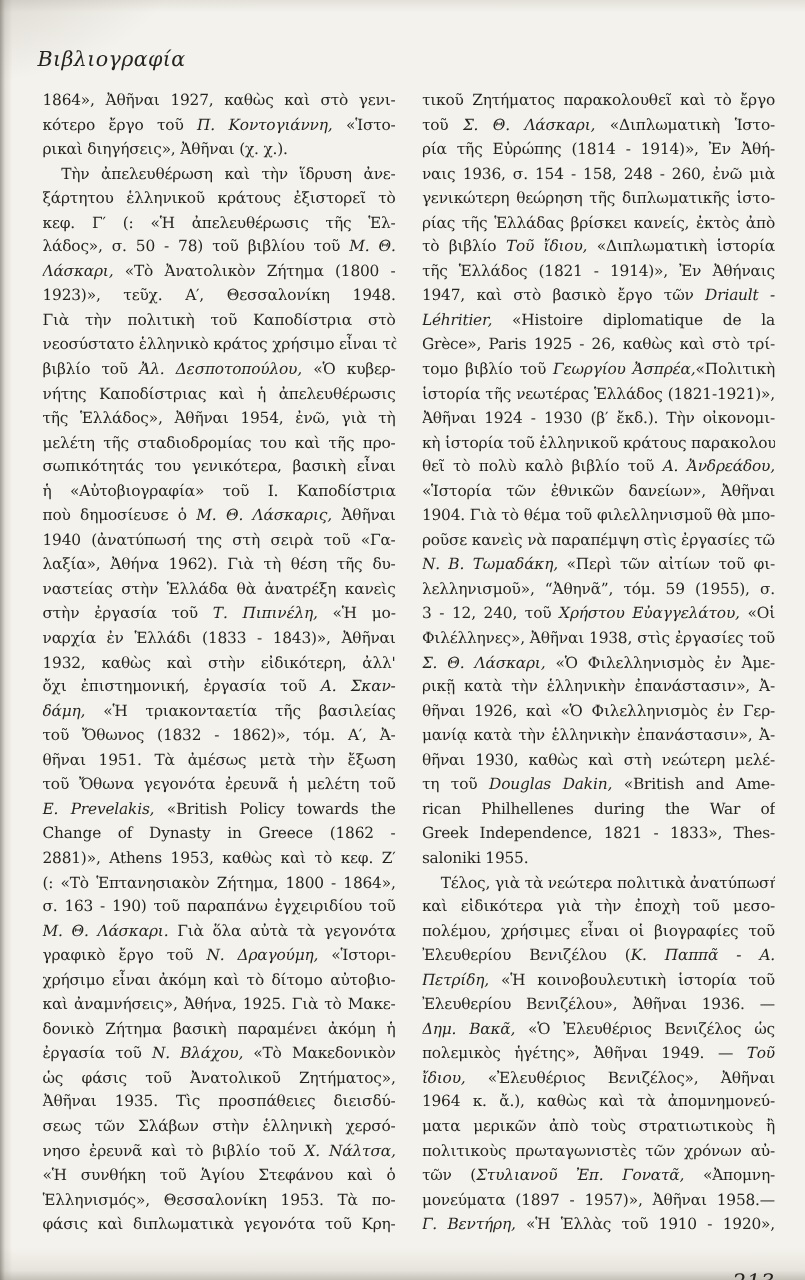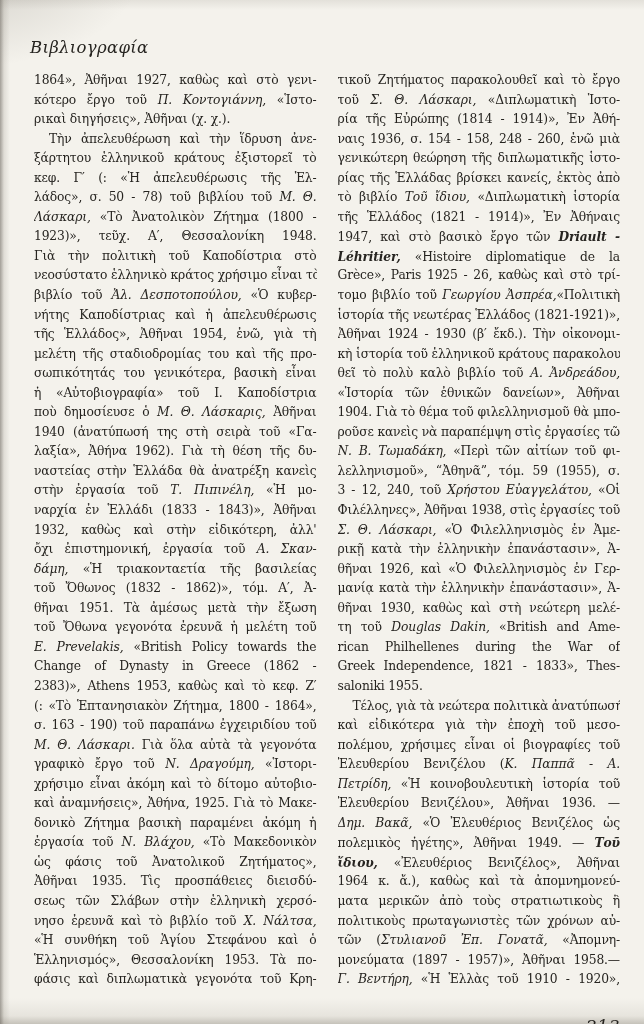--- a/index.html
+++ b/index.html
@@ -50,21 +50,21 @@
     font-size: 12.3px;
     letter-spacing: -0.15px;
     white-space: nowrap;
     text-align: justify;
     text-align-last: justify;
     overflow: hidden;
   }
   .line.ind { text-indent: 15px; }
   .line.end { text-align-last: left; white-space: normal; }
   .it { font-style: italic; }
-  .bd { font-weight: bold; }
+  .bd { font-weight: normal; }
   .page-number {
     position: absolute;
     right: 24px; top: 984px;
     font-size: 17px;
     font-weight: normal;
     font-style: italic;
     letter-spacing: 0.5px;
     margin-top: 32px;
   }
 </style>
@@ -99,21 +99,21 @@
         <div class="line"><span>στὴν ἐργασία τοῦ </span><span class="it">Τ. Πιπινέλη,</span><span> «Ἡ μο-</span></div>
         <div class="line"><span>ναρχία ἐν Ἑλλάδι (1833 - 1843)», Ἀθῆναι</span></div>
         <div class="line"><span>1932, καθὼς καὶ στὴν εἰδικότερη, ἀλλ'</span></div>
         <div class="line"><span>ὄχι ἐπιστημονική, ἐργασία τοῦ </span><span class="it">Α. Σκαν-</span></div>
         <div class="line"><span class="it">δάμη,</span><span> «Ἡ τριακονταετία τῆς βασιλείας</span></div>
         <div class="line"><span>τοῦ Ὄθωνος (1832 - 1862)», τόμ. Α′, Ἀ-</span></div>
         <div class="line"><span>θῆναι 1951. Τὰ ἀμέσως μετὰ τὴν ἔξωση</span></div>
         <div class="line"><span>τοῦ Ὄθωνα γεγονότα ἐρευνᾶ ἡ μελέτη τοῦ</span></div>
         <div class="line"><span class="it">E. Prevelakis,</span><span> «British Policy towards the</span></div>
         <div class="line"><span>Change of Dynasty in Greece (1862 -</span></div>
-        <div class="line"><span>2383)», Athens 1953, καθὼς καὶ τὸ κεφ. Ζ′</span></div>
+        <div class="line"><span>2881)», Athens 1953, καθὼς καὶ τὸ κεφ. Ζ′</span></div>
         <div class="line"><span>(: «Τὸ Ἑπτανησιακὸν Ζήτημα, 1800 - 1864»,</span></div>
         <div class="line"><span>σ. 163 - 190) τοῦ παραπάνω ἐγχειριδίου τοῦ</span></div>
         <div class="line"><span class="it">Μ. Θ. Λάσκαρι.</span><span> Γιὰ ὅλα αὐτὰ τὰ γεγονότα</span></div>
         <div class="line"><span>γραφικὸ ἔργο τοῦ </span><span class="it">Ν. Δραγούμη,</span><span> «Ἱστορι-</span></div>
         <div class="line"><span>χρήσιμο εἶναι ἀκόμη καὶ τὸ δίτομο αὐτοβιο-</span></div>
         <div class="line"><span>καὶ ἀναμνήσεις», Ἀθήνα, 1925. Γιὰ τὸ Μακε-</span></div>
         <div class="line"><span>δονικὸ Ζήτημα βασικὴ παραμένει ἀκόμη ἡ</span></div>
         <div class="line"><span>ἐργασία τοῦ </span><span class="it">Ν. Βλάχου,</span><span> «Τὸ Μακεδονικὸν</span></div>
         <div class="line"><span>ὡς φάσις τοῦ Ἀνατολικοῦ Ζητήματος»,</span></div>
         <div class="line"><span>Ἀθῆναι 1935. Τὶς προσπάθειες διεισδύ-</span></div>

